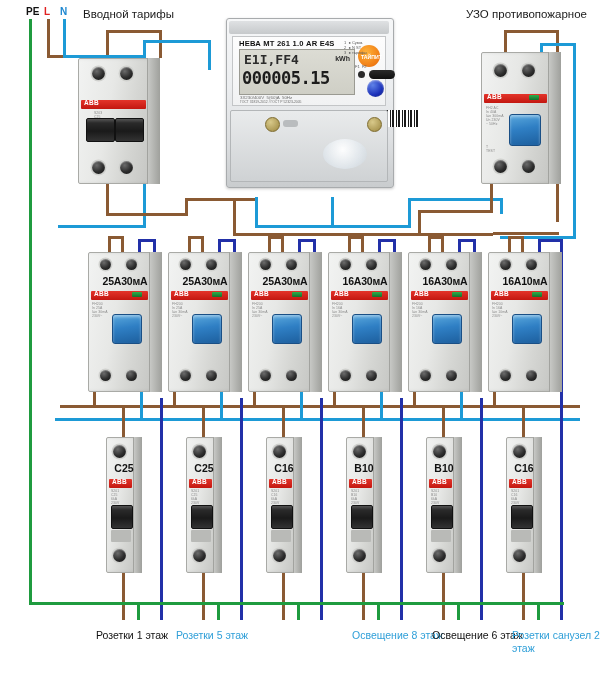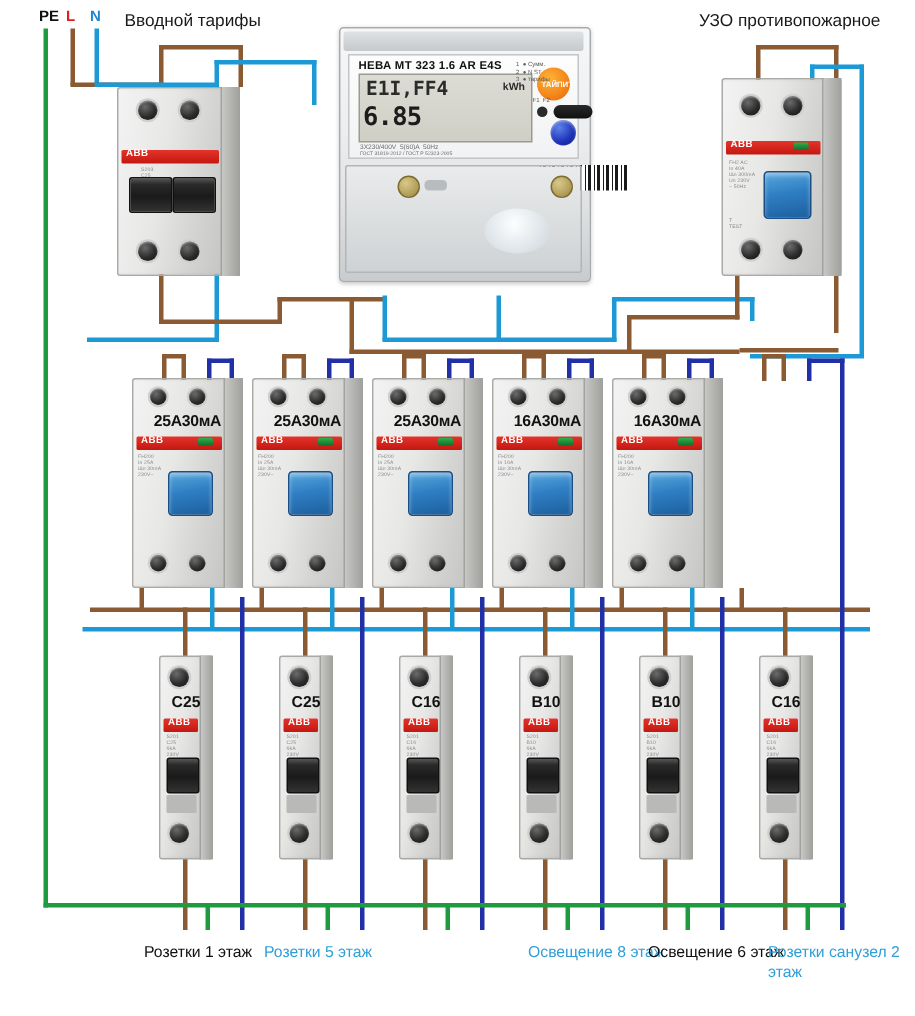--- a/index.html
+++ b/index.html
@@ -264,25 +264,25 @@
     <div class="toggle-black" style="left:8px;top:60px;width:27px;height:22px;"></div>
     <div class="toggle-black" style="left:37px;top:60px;width:27px;height:22px;"></div>
     <div class="term" style="left:14px;top:103px;"></div>
     <div class="term" style="left:42px;top:103px;"></div>
   </div>
 
   <div id="meter" style="left:226px;top:18px;width:166px;height:168px;">
     <div class="meter-shell"></div>
     <div class="meter-top"></div>
     <div class="meter-face">
-      <div class="meter-model">НЕВА МТ 323 1.6 AR E4S</div>
+      <div class="meter-model">НЕВА МТ 261 1.0 AR E4S</div>
       <div class="lcd">
         <div class="lcd-row1">E1I,FF4</div>
         <div class="lcd-kwh">kWh</div>
-        <div class="lcd-row2">6.85</div>
+        <div class="lcd-row2">000005.15</div>
       </div>
       <div class="meter-spec">3X230/400V  5(60)A  50Hz</div>
       <div class="meter-spec" style="top:63px;font-size:3.4px;">ГОСТ 31819-2012 / ГОСТ Р 52323-2005</div>
       <div class="logo-o" style="left:125px;top:8px;">
         <div class="logo-txt">ТАЙПИТ</div>
       </div>
       <div class="meter-dot" style="left:125px;top:34px;"></div>
       <div class="meter-pill" style="left:136px;top:33px;"></div>
       <div class="meter-small" style="left:122px;top:27px;">F1  F2</div>
     </div>
@@ -397,20 +397,36 @@
     <div class="greenled" style="left:44px;top:40px;"></div>
     <div class="microtext" style="left:4px;top:50px;">FH200
 In 16A
 I∆n 30mA
 230V~</div>
     <div class="toggle-blue" style="left:24px;top:62px;width:28px;height:28px;"></div>
     <div class="term sm" style="left:12px;top:118px;"></div>
     <div class="term sm" style="left:38px;top:118px;"></div>
   </div>
 
+  <div class="mod rcdmod" style="left:488px;top:252px;width:74px;height:140px;">
+    <div class="body"></div>
+    <div class="side"></div>
+    <div class="term sm" style="left:12px;top:7px;"></div>
+    <div class="term sm" style="left:38px;top:7px;"></div>
+    <div class="rcd-cap" style="top:23px;">16А10мА</div>
+    <div class="abbband" style="top:39px;"></div>
+    <div class="greenled" style="left:44px;top:40px;"></div>
+    <div class="microtext" style="left:4px;top:50px;">FH200
+In 16A
+I∆n 10mA
+230V~</div>
+    <div class="toggle-blue" style="left:24px;top:62px;width:28px;height:28px;"></div>
+    <div class="term sm" style="left:12px;top:118px;"></div>
+    <div class="term sm" style="left:38px;top:118px;"></div>
+  </div>
 
   <div class="mod" style="left:106px;top:437px;width:36px;height:136px;">
     <div class="body"></div>
     <div class="side" style="width:8px;"></div>
     <div class="term" style="left:7px;top:8px;"></div>
     <div class="mcb-cap" style="top:25px;">C25</div>
     <div class="abbband" style="top:42px;right:10px;"></div>
     <div class="microtext" style="left:5px;top:52px;">S201
 C25
 6kA

